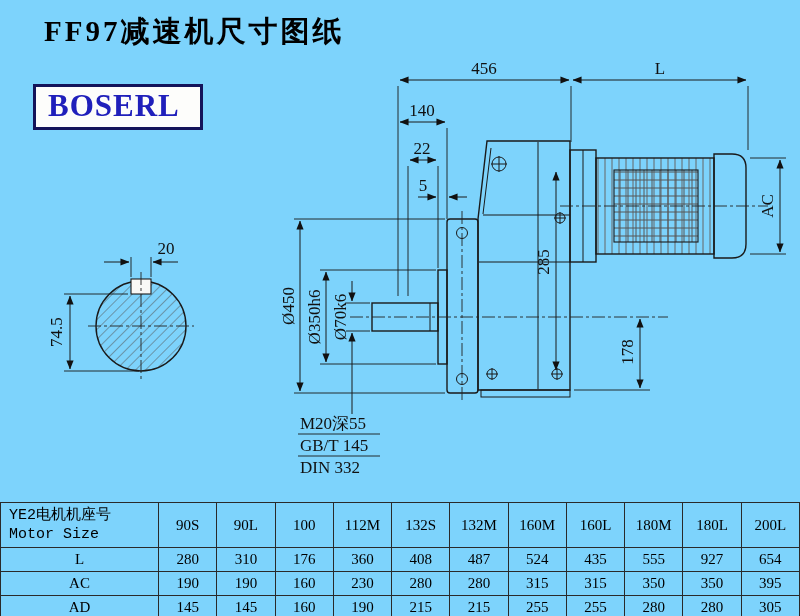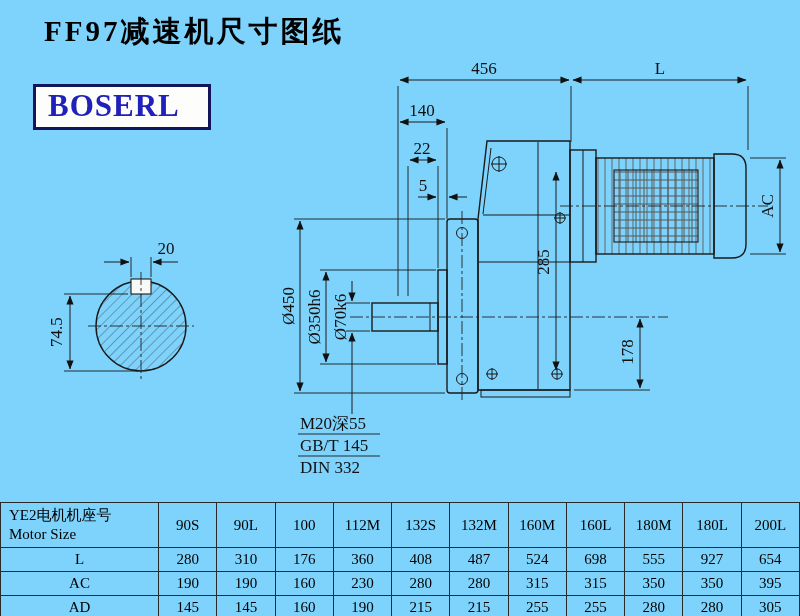--- a/index.html
+++ b/index.html
@@ -1,36 +1,36 @@
 <!DOCTYPE html>
 <html><head>
 <meta charset="utf-8">
 <style>
   html,body{margin:0;padding:0;}
   .page{position:relative;width:800px;height:616px;background:#7dd3fc;overflow:hidden;
         font-family:"Liberation Serif","DejaVu Serif",serif;}
   .title{position:absolute;left:44px;top:12px;font-size:29px;font-weight:bold;color:#000;
          letter-spacing:3px;}
   .logo-box{position:absolute;left:33px;top:84px;border:3px solid #14145a;background:#fdfdfb;
-            padding:1px 28px 3px 12px;}
+            padding:1px 20px 3px 12px;}
   .logo-box span{font-size:31px;font-weight:bold;color:#2020bb;letter-spacing:1px;}
   svg.drawing{position:absolute;left:0;top:0;}
   
   .ol2{fill:none;stroke:#1a1a1a;stroke-width:1.4;}
   .thin{fill:none;stroke:#1a1a1a;stroke-width:1;}
   .dim{fill:none;stroke:#1a1a1a;stroke-width:1;}
   .ext{stroke:#1a1a1a;stroke-width:0.9;}
   .cl{fill:none;stroke:#222;stroke-width:0.9;stroke-dasharray:13 3 3 3;}
   .dtext{font:17px "Liberation Serif","DejaVu Serif",serif;fill:#111;}
   
   table.spec{position:absolute;left:0;top:502px;width:800px;border-collapse:collapse;
              table-layout:fixed;font-size:15px;color:#000;}
   table.spec th,table.spec td{border:1px solid #2a2a2a;text-align:center;padding:1px 0;
              height:21px;font-weight:normal;}
-  table.spec th.c0{width:158px;text-align:left;padding-left:8px;height:42px;line-height:19px;}
+  table.spec th.c0{width:158px;text-align:left;padding-left:8px;height:42px;line-height:19px;font-family:Liberation Mono, monospace;}
   table.spec col.c0{width:158px;}
 </style>
 </head>
 <body>
 
 <div class="page">
 
   <div class="title">FF97减速机尺寸图纸</div>
 
   <div class="logo-box">
@@ -218,21 +218,21 @@
     <tbody>
       <tr>
         <td>L</td>
         <td>280</td>
         <td>310</td>
         <td>176</td>
         <td>360</td>
         <td>408</td>
         <td>487</td>
         <td>524</td>
-        <td>698</td>
+        <td>435</td>
         <td>555</td>
         <td>927</td>
         <td>654</td>
       </tr>
       <tr>
         <td>AC</td>
         <td>190</td>
         <td>190</td>
         <td>160</td>
         <td>230</td>

